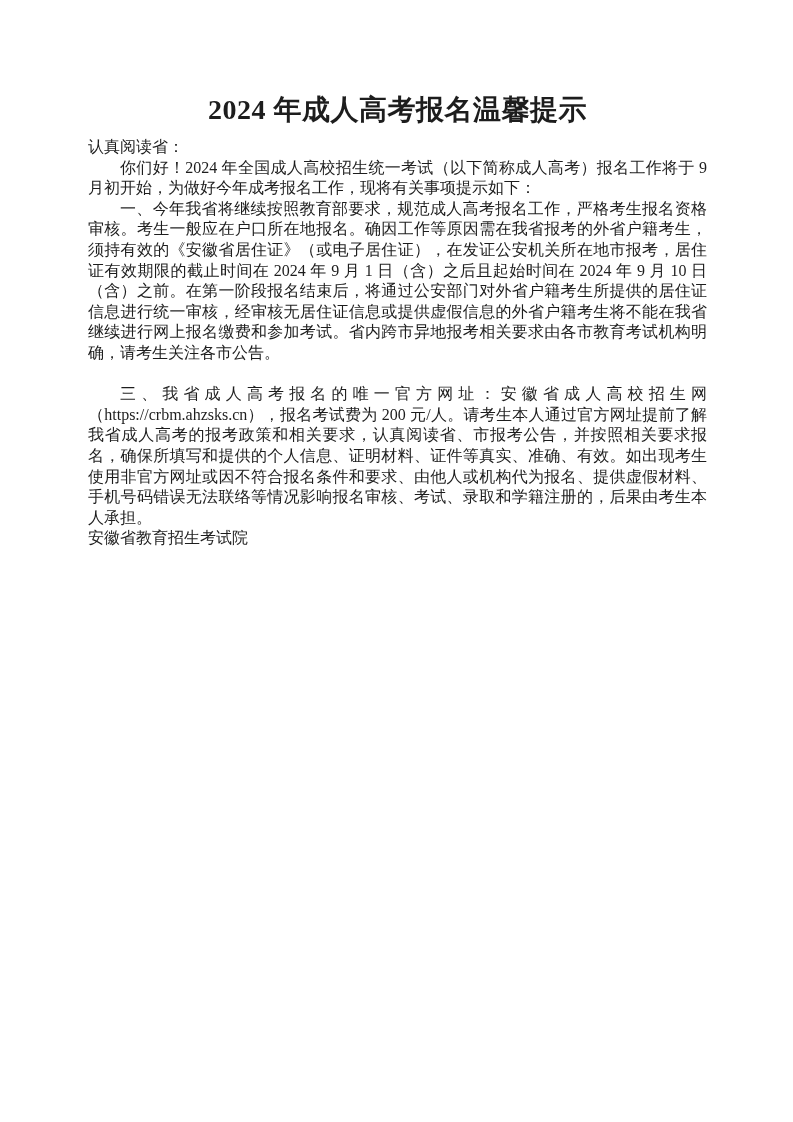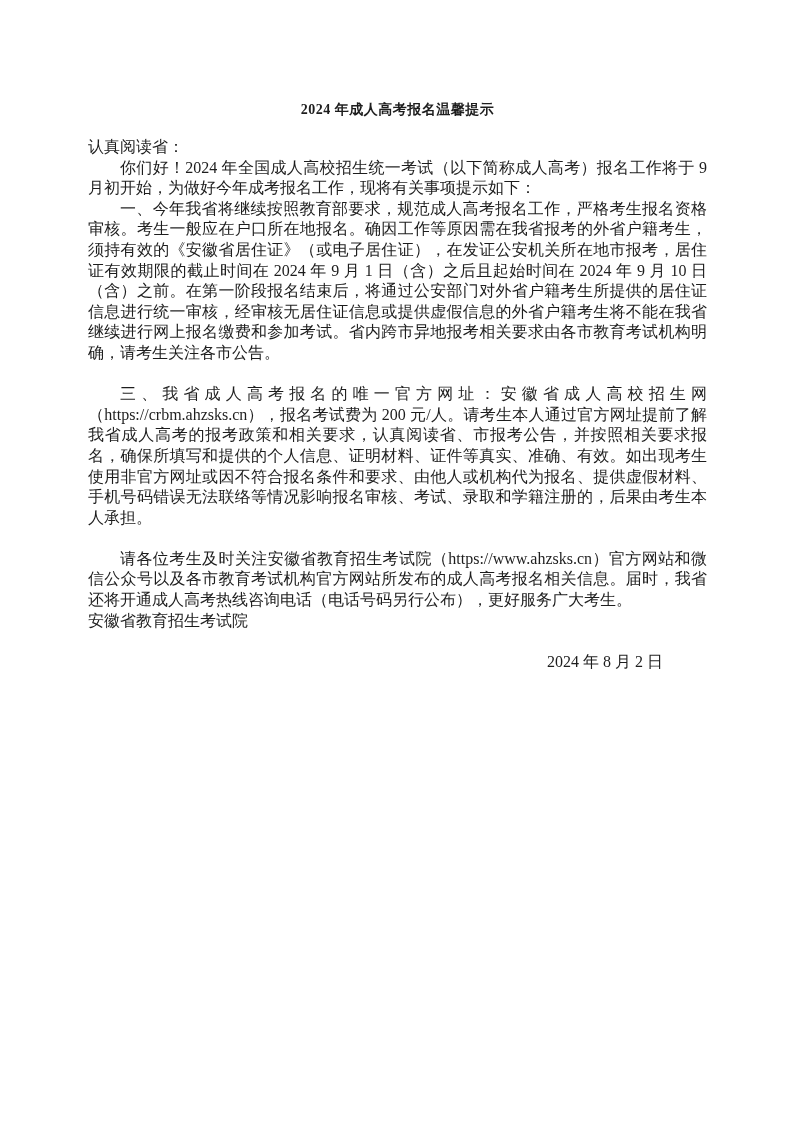--- a/index.html
+++ b/index.html
@@ -15,21 +15,21 @@
     padding: 96px 86px 0 88px;
     background: #ffffff;
     color: #1d1d1d;
     font-family: "Liberation Serif", "DejaVu Serif", serif;
     font-size: 16px;
     line-height: 20.6px;
     overflow: hidden;
   }
   .doc-title {
     text-align: center;
-    font-size: 14px;
+    font-size: 28px;
     font-weight: 700;
     line-height: 28px;
     letter-spacing: 0.5px;
     margin: 0 0 13px 0;
   }
   .page p {
     margin: 0;
     text-align: justify;
   }
   .indent {
@@ -58,18 +58,16 @@
   <p>认真阅读省：</p>
 
   <p class="indent">你们好！2024 年全国成人高校招生统一考试（以下简称成人高考）报名工作将于 9 月初开始，为做好今年成考报名工作，现将有关事项提示如下：</p>
 
   <p class="indent">一、今年我省将继续按照教育部要求，规范成人高考报名工作，严格考生报名资格审核。考生一般应在户口所在地报名。确因工作等原因需在我省报考的外省户籍考生，须持有效的《安徽省居住证》（或电子居住证），在发证公安机关所在地市报考，居住证有效期限的截止时间在 2024 年 9 月 1 日（含）之后且起始时间在 2024 年 9 月 10 日（含）之前。在第一阶段报名结束后，将通过公安部门对外省户籍考生所提供的居住证信息进行统一审核，经审核无居住证信息或提供虚假信息的外省户籍考生将不能在我省继续进行网上报名缴费和参加考试。省内跨市异地报考相关要求由各市教育考试机构明确，请考生关注各市公告。</p>
 
 
   <p class="indent gap">三、我省成人高考报名的唯一官方网址：安徽省成人高校招生网（https://crbm.ahzsks.cn），报名考试费为 200 元/人。请考生本人通过官方网址提前了解我省成人高考的报考政策和相关要求，认真阅读省、市报考公告，并按照相关要求报名，确保所填写和提供的个人信息、证明材料、证件等真实、准确、有效。如出现考生使用非官方网址或因不符合报名条件和要求、由他人或机构代为报名、提供虚假材料、手机号码错误无法联络等情况影响报名审核、考试、录取和学籍注册的，后果由考生本人承担。</p>
 
 
-  <p class="indent gap">请各位考生及时关注安徽省教育招生考试院（https://www.ahzsks.cn）官方网站和微信公众号以及各市教育考试机构官方网站所发布的成人高考报名相关信息。届时，我省还将开通成人高考热线咨询电话（电话号码另行公布），更好服务广大考生。</p>
 
   <p class="signature">安徽省教育招生考试院</p>
 
-  <p class="date">2024 年 8 月 2 日</p>
 </div>
 
 </body></html>

